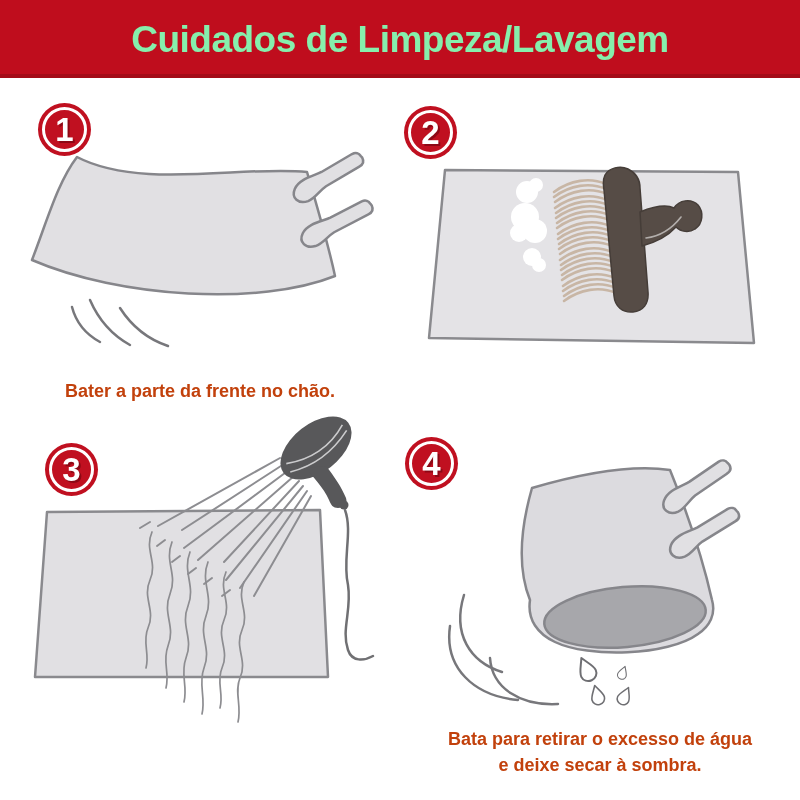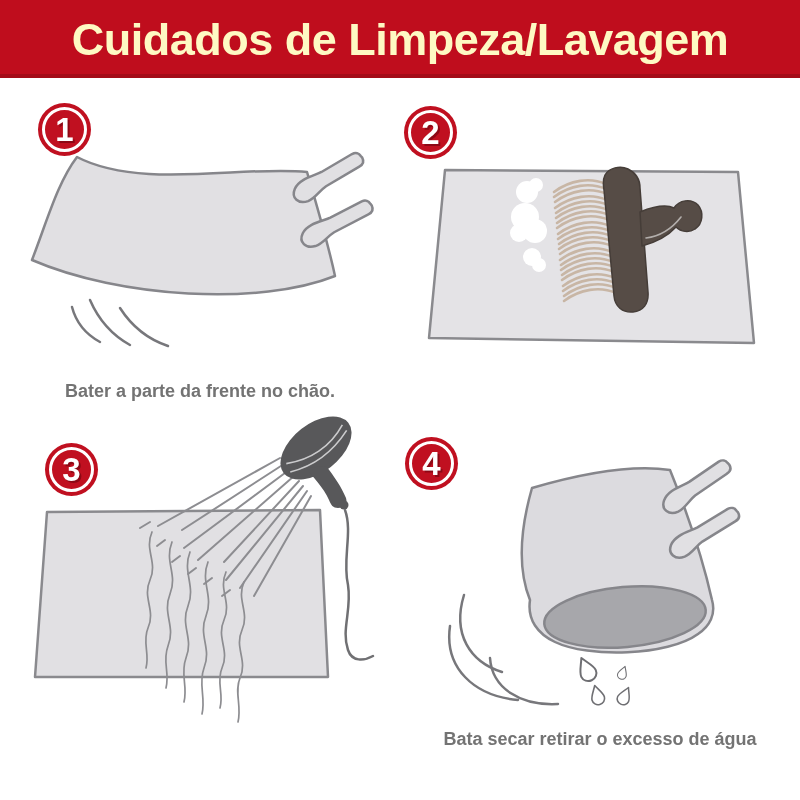--- a/index.html
+++ b/index.html
@@ -6,21 +6,21 @@
   .page{
     position:relative;width:800px;height:800px;background:#ffffff;overflow:hidden;
     font-family:"Liberation Sans", sans-serif;
   }
   .banner{
     position:absolute;left:0;top:0;width:800px;height:78px;background:#bf0d1d;
     display:flex;align-items:center;justify-content:center;
     box-shadow:inset 0 -4px 0 rgba(0,0,0,0.14);
   }
   .banner h1{
-    margin:6px;color:#fef9c3;font-size:45px;font-weight:bold;letter-spacing:-0.5px;line-height:1;
+    margin:6px;color:#86efac;font-size:37px;font-weight:bold;letter-spacing:-0.5px;line-height:1;
   }
   .step{position:absolute;}
   #step1{left:0;   top:80px;  width:400px;height:330px;}
   #step2{left:400px;top:80px; width:400px;height:330px;}
   #step3{left:0;   top:410px; width:400px;height:390px;}
   #step4{left:400px;top:410px;width:400px;height:390px;}
   .illu{position:absolute;left:0;top:0;}
   .badge{
     position:absolute;width:53px;height:53px;border-radius:50%;background:#c01020;
     display:flex;align-items:center;justify-content:center;z-index:3;
@@ -31,21 +31,21 @@
   .badge span{
     position:relative;color:#ffffff;font-size:33px;font-weight:bold;line-height:1;
     text-shadow:2px 2px 0 rgba(90,0,10,0.5);
   }
   #step1 .badge{left:38px;top:23px;}
   #step2 .badge{left:4px; top:26px;}
   #step3 .badge{left:45px;top:33px;}
   #step4 .badge{left:5px; top:27px;}
   .caption{
     position:absolute;left:50%;transform:translateX(-50%);width:372px;text-align:center;
-    font-weight:bold;font-size:18px;line-height:1.45;color:#737373;z-index:2;
+    font-weight:bold;font-size:18px;line-height:1.45;color:#c2410c;z-index:2;
   }
   .caption span{display:block;}
   #step1 .caption{top:280px;}
   #step2 .caption{top:276px;}
   #step3 .caption{top:306px;}
   #step4 .caption{top:298px;}
 </style>
 </head>
 <body>
 
@@ -202,17 +202,18 @@
         <path d="M90,248 C92,278 120,296 158,294"></path>
       </g>
       <g fill="#ffffff" stroke="#6f6f73" stroke-width="2" stroke-linejoin="round">
         <use href="#dropB" transform="translate(186,258) rotate(-25)"></use>
         <use href="#dropB" transform="translate(223,262) rotate(20) scale(0.55)"></use>
         <use href="#dropB" transform="translate(197,284) rotate(-15) scale(0.8)"></use>
         <use href="#dropB" transform="translate(225,285) rotate(25) scale(0.75)"></use>
       </g>
     </svg>
     <p class="caption">
-      <span>Bata secar retirar o excesso de água</span>
+      <span>Bata para retirar o excesso de água</span>
+      <span>e deixe secar à sombra.</span>
     </p>
   </section>
 
 </div>
 
 </body></html>

